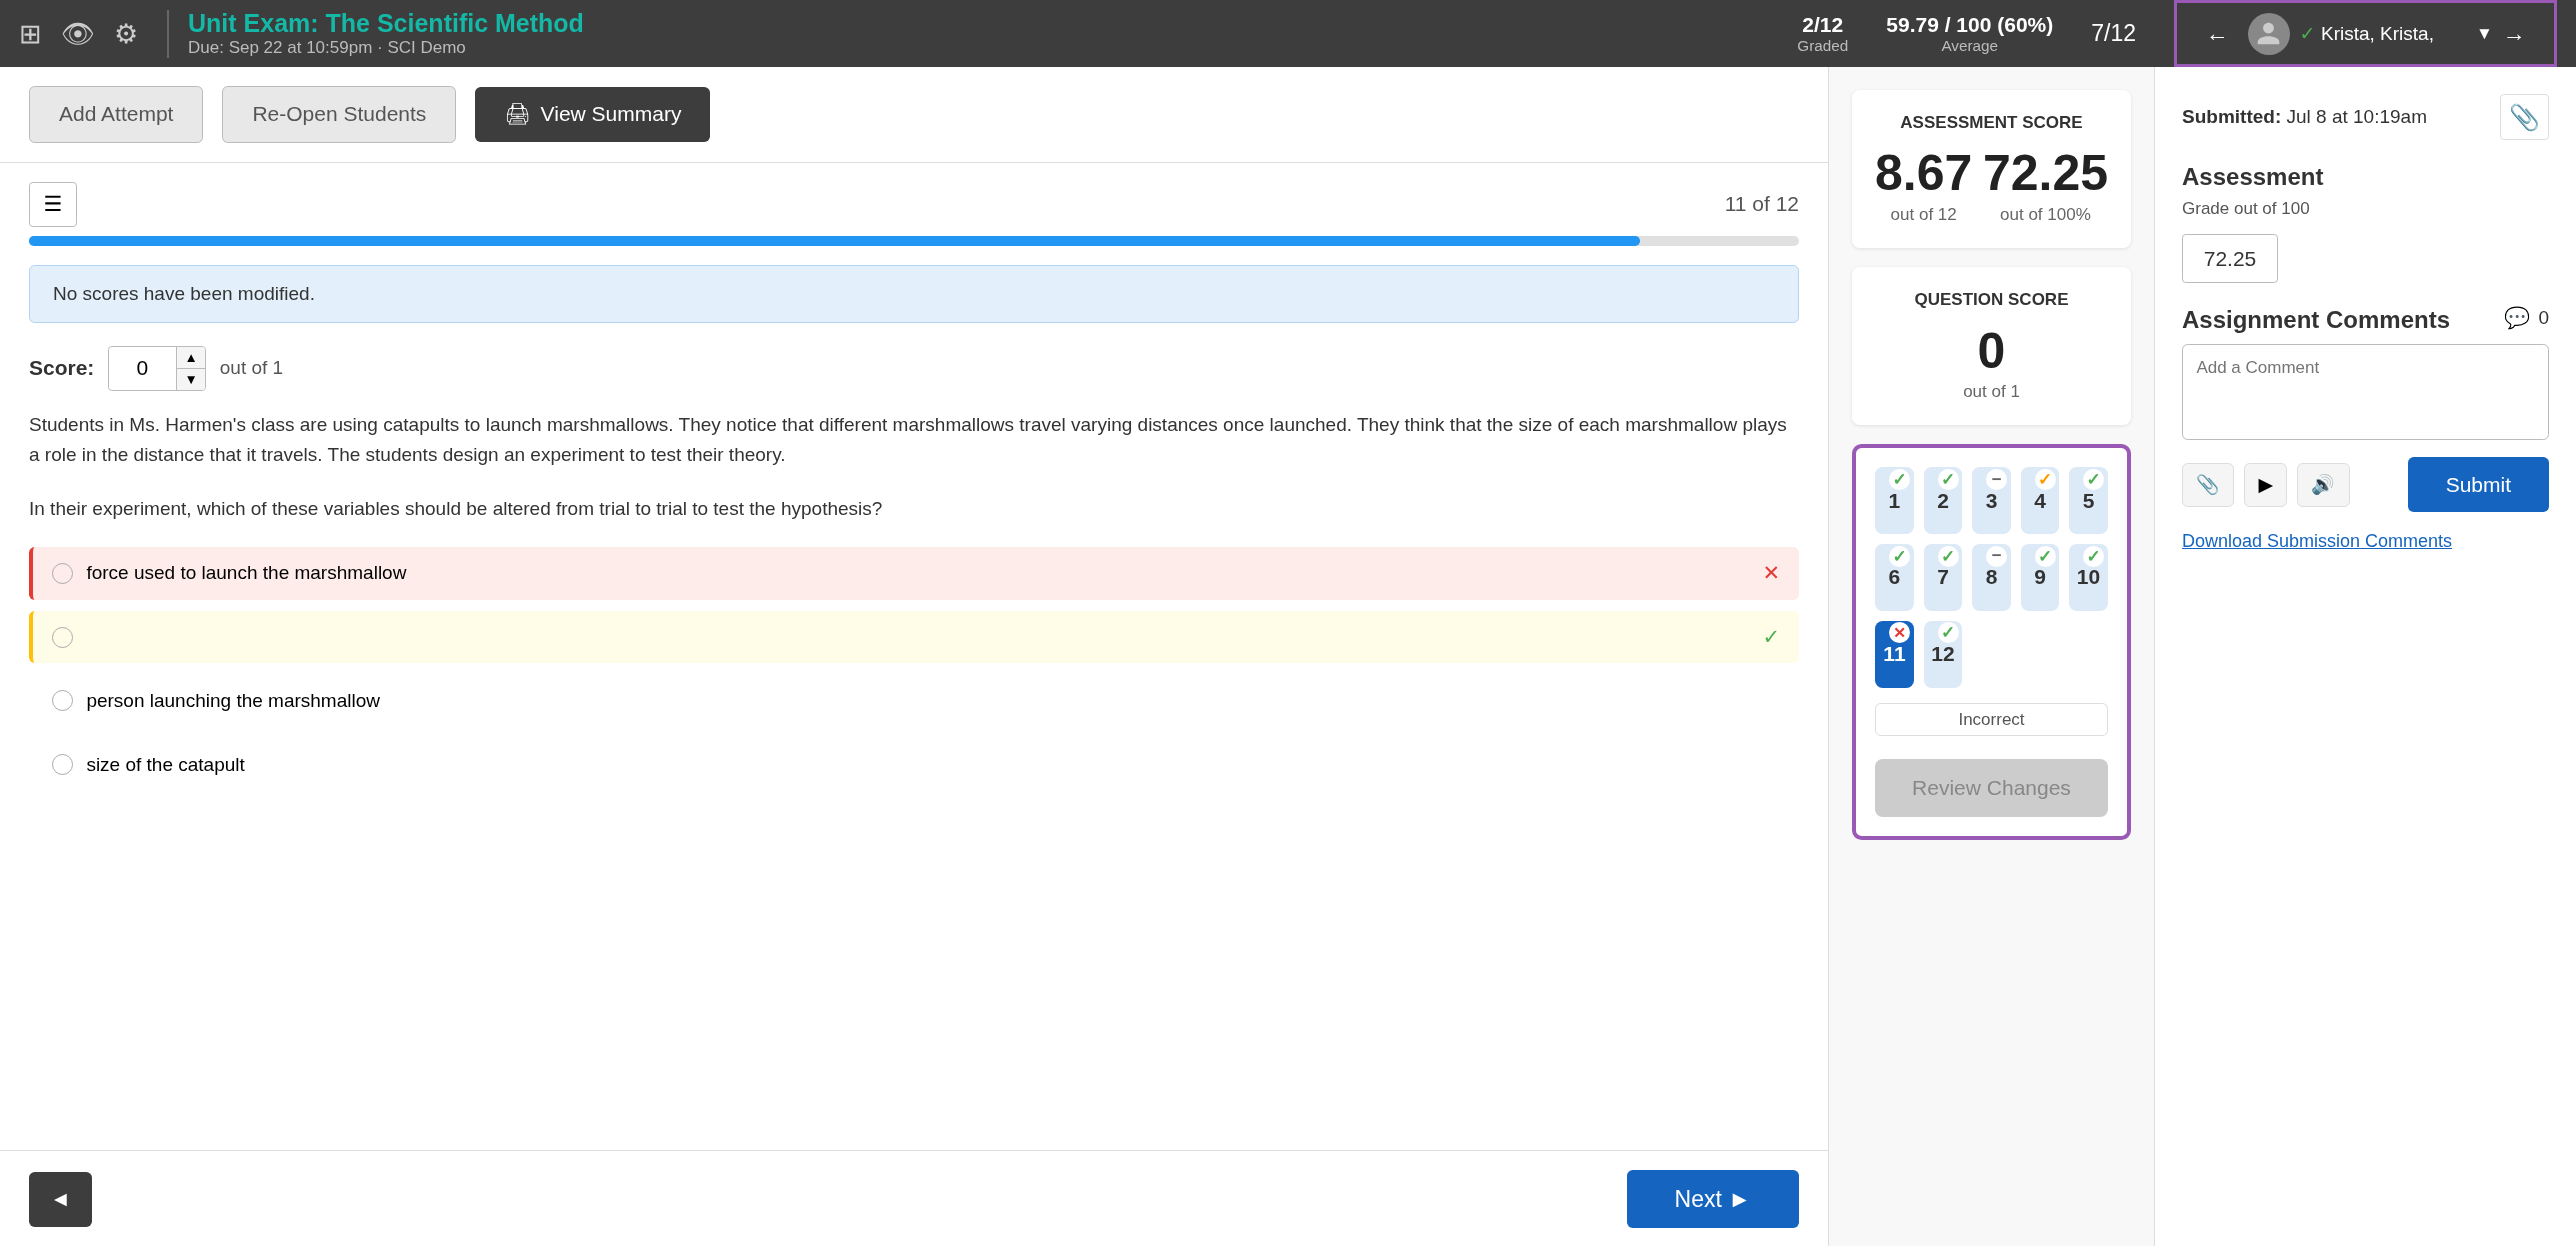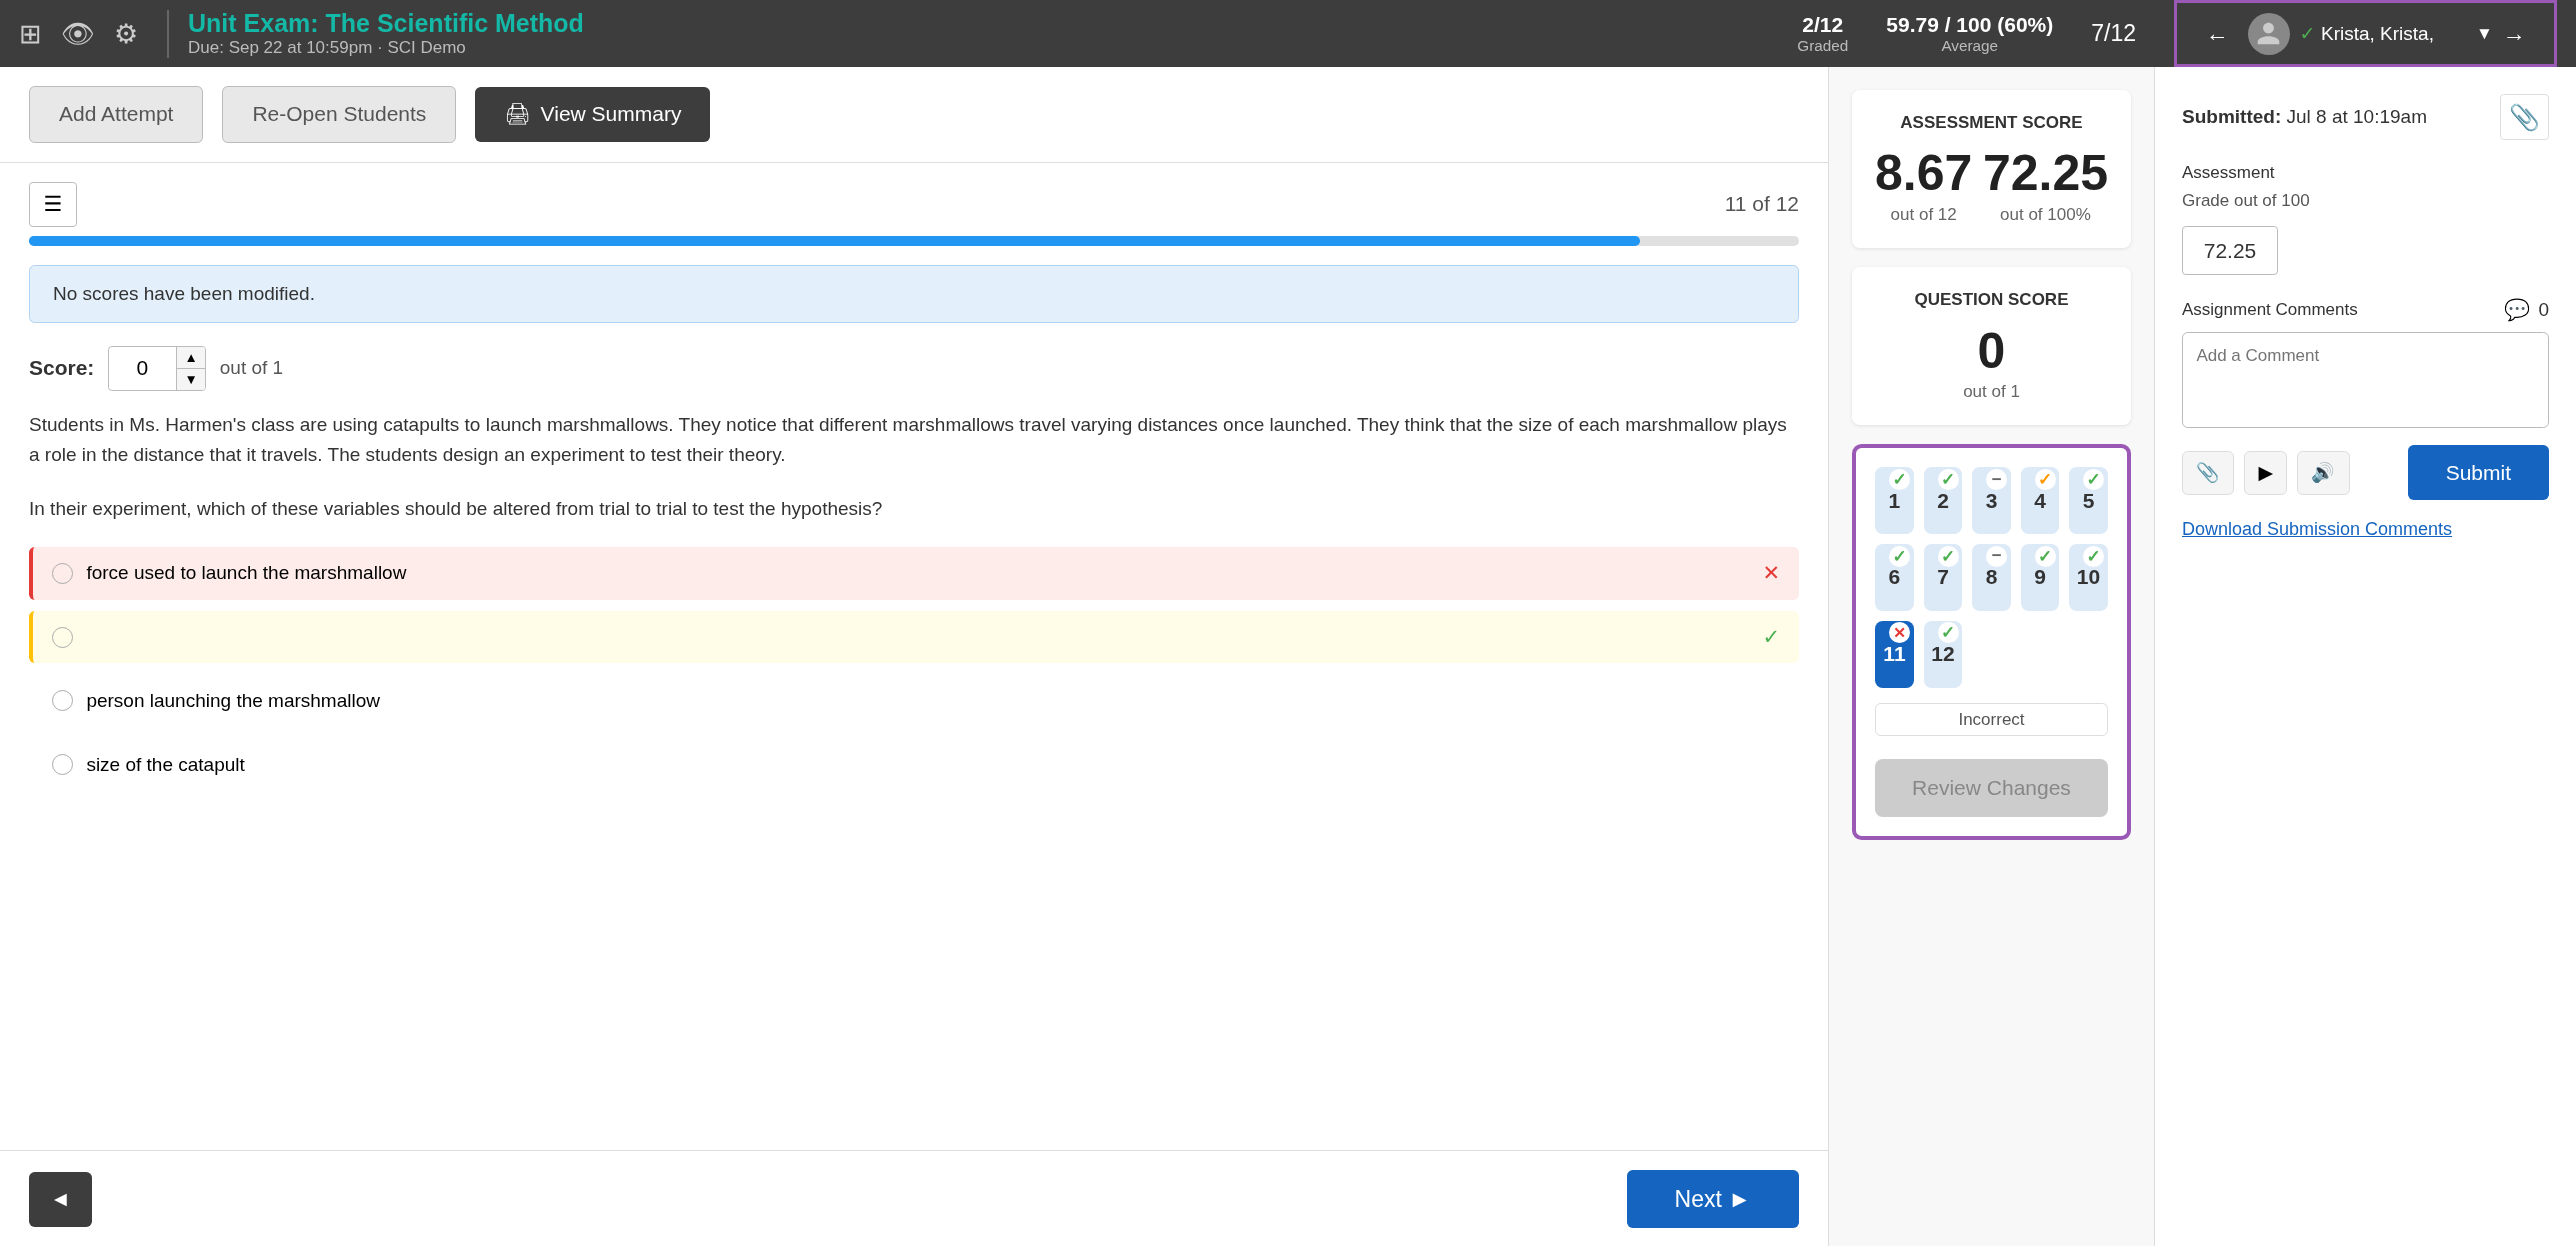--- a/index.html
+++ b/index.html
@@ -110,25 +110,25 @@
     .incorrect-label { text-align: center; font-size: 17px; color: #555; margin-bottom: 13.4px; background: #fff; border: 1px solid #ddd; border-radius: 5.7px; padding: 5.7px 13.4px; display: inline-block; margin-left: auto; margin-right: auto; width: 100%; }
     .review-changes-btn { width: 100%; background: #ccc; border: none; color: #888; padding: 17px; font-size: 21px; border-radius: 7.7px; cursor: not-allowed; }
 
     
     .right-panel { width: 421px; background: #fff; padding: 27px 27px; overflow-y: auto; }
     .submitted-row { display: flex; align-items: center; justify-content: space-between; margin-bottom: 23px; }
     .submitted-text { font-size: 19px; color: #333; }
     .submitted-text strong { font-weight: bold; }
     .attachment-icon { font-size: 25px; color: #aaa; cursor: pointer; border: 1.9px solid #ddd; padding: 7.7px; border-radius: 3.8px; }
 
-    .section-title { font-size: 17px; font-weight: normal; color: #333; margin-bottom: 7.7px; margin-top: 23px; }
+    .section-title { font-size: 24px; font-weight: bold; color: #333; margin-bottom: 7.7px; margin-top: 23px; }
     .section-sub { font-size: 17px; color: #555; margin-bottom: 15.3px; }
     .grade-input-box { border: 1.9px solid #bbb; border-radius: 3.8px; padding: 11.5px 17px; font-size: 21px; color: #333; width: 96px; text-align: center; margin-bottom: 23px; }
 
-    .comment-header { display: flex; justify-content: space-between; align-items: center; margin-bottom: 9.6px; margin-top: 19px; }
+    .comment-header { display: flex; justify-content: space-between; align-items: flex-start; margin-bottom: 9.6px; margin-top: 19px; }
     .comment-icon-count { display: flex; align-items: center; gap: 7.7px; font-size: 19px; color: #333; }
     .comment-icon { font-size: 21px; }
     .comment-textarea {
       width: 100%; height: 96px; border: 1.9px solid #bbb; border-radius: 5.7px;
       padding: 13.4px; font-size: 17px; resize: none; color: #aaa;
       font-family: Arial, sans-serif;
     }
     .comment-tools { display: flex; align-items: center; justify-content: space-between; margin-top: 13.4px; }
     .comment-tool-icons { display: flex; gap: 9.6px; }
     .tool-icon-btn { background: #f5f5f5; border: 1.9px solid #ddd; border-radius: 5.7px; padding: 9.6px 13.4px; font-size: 19px; cursor: pointer; }

